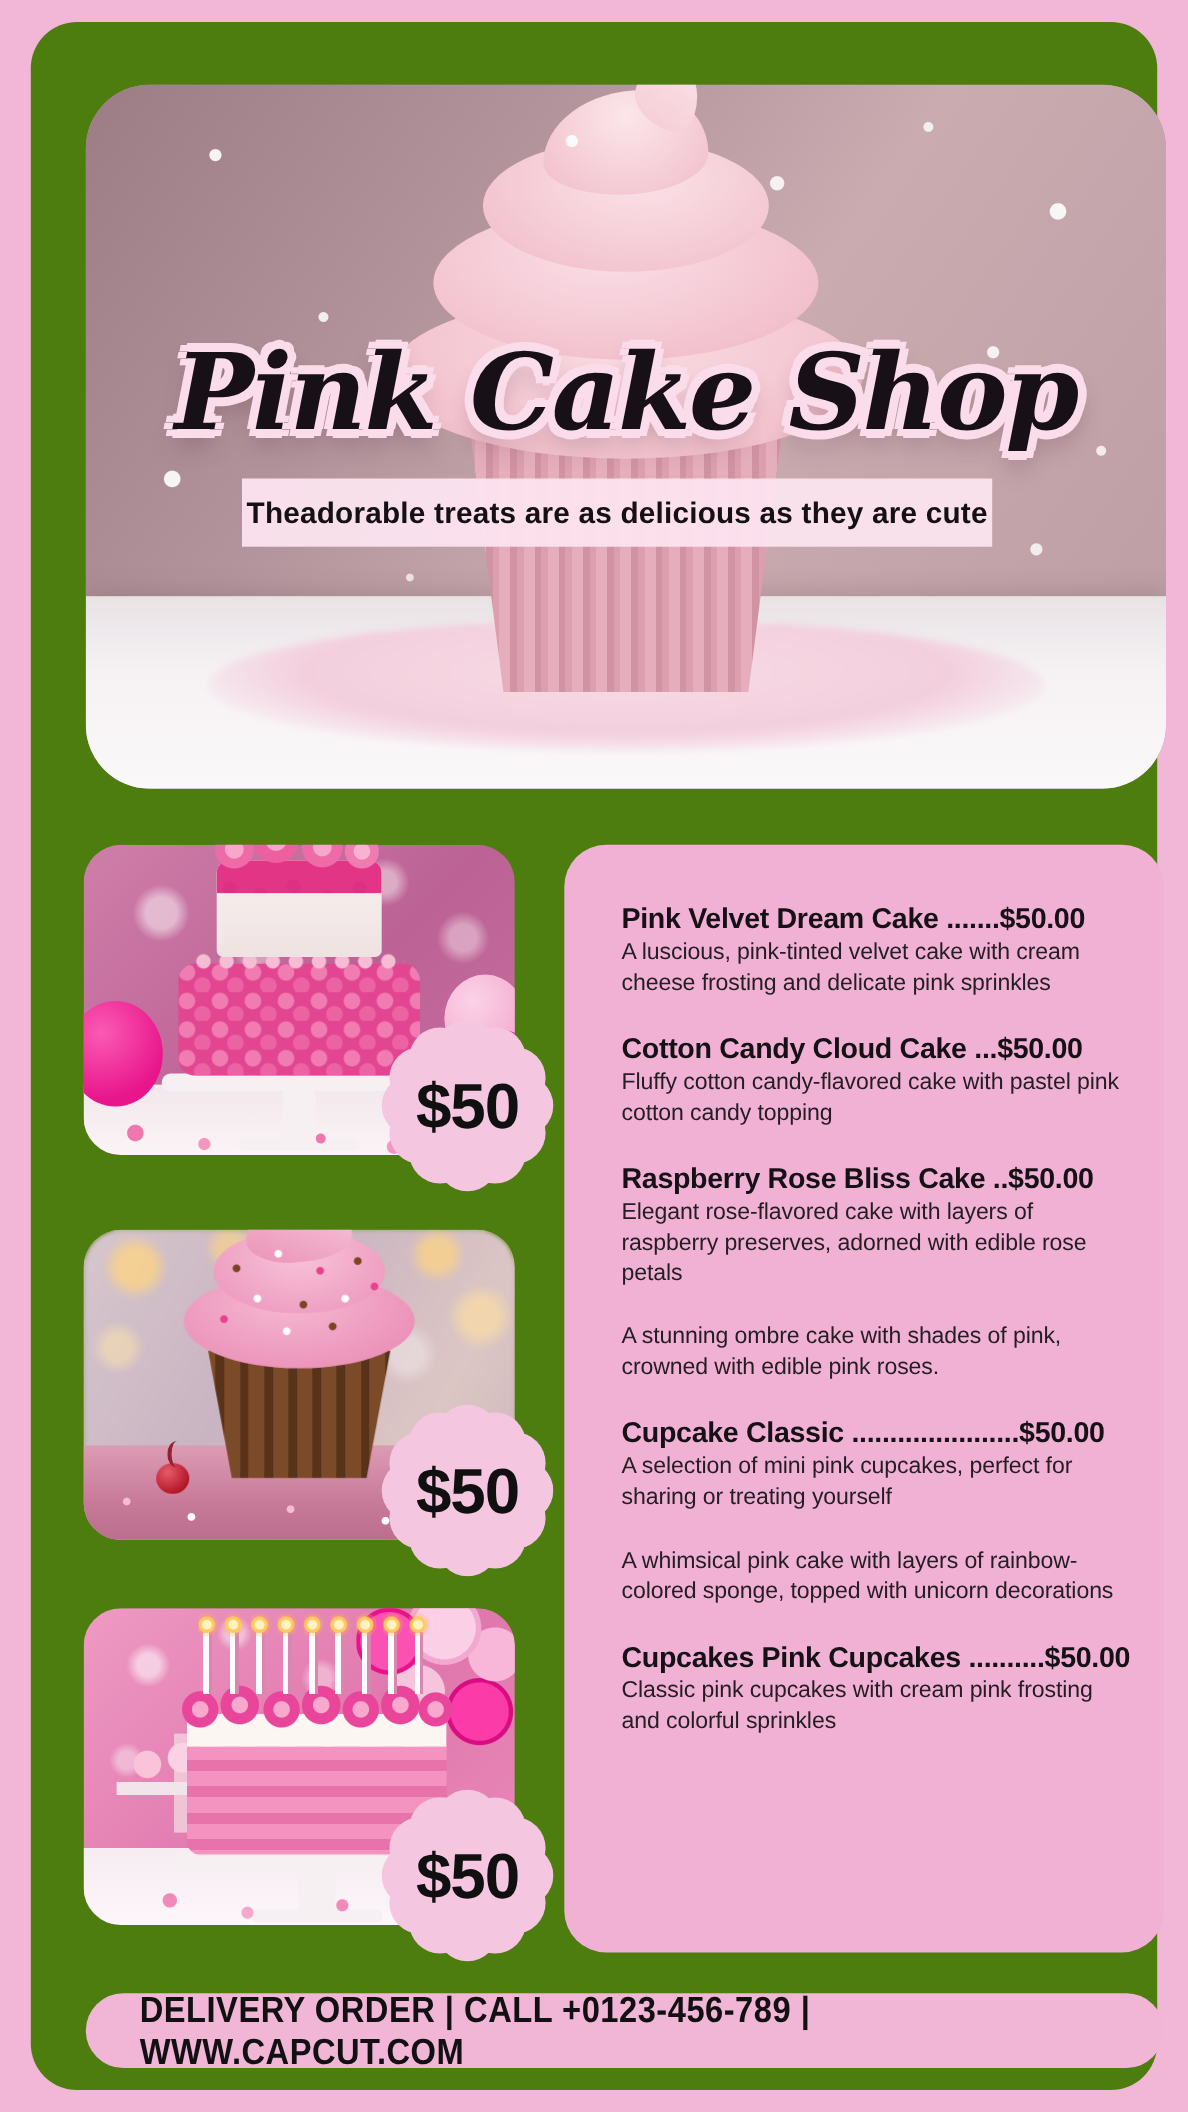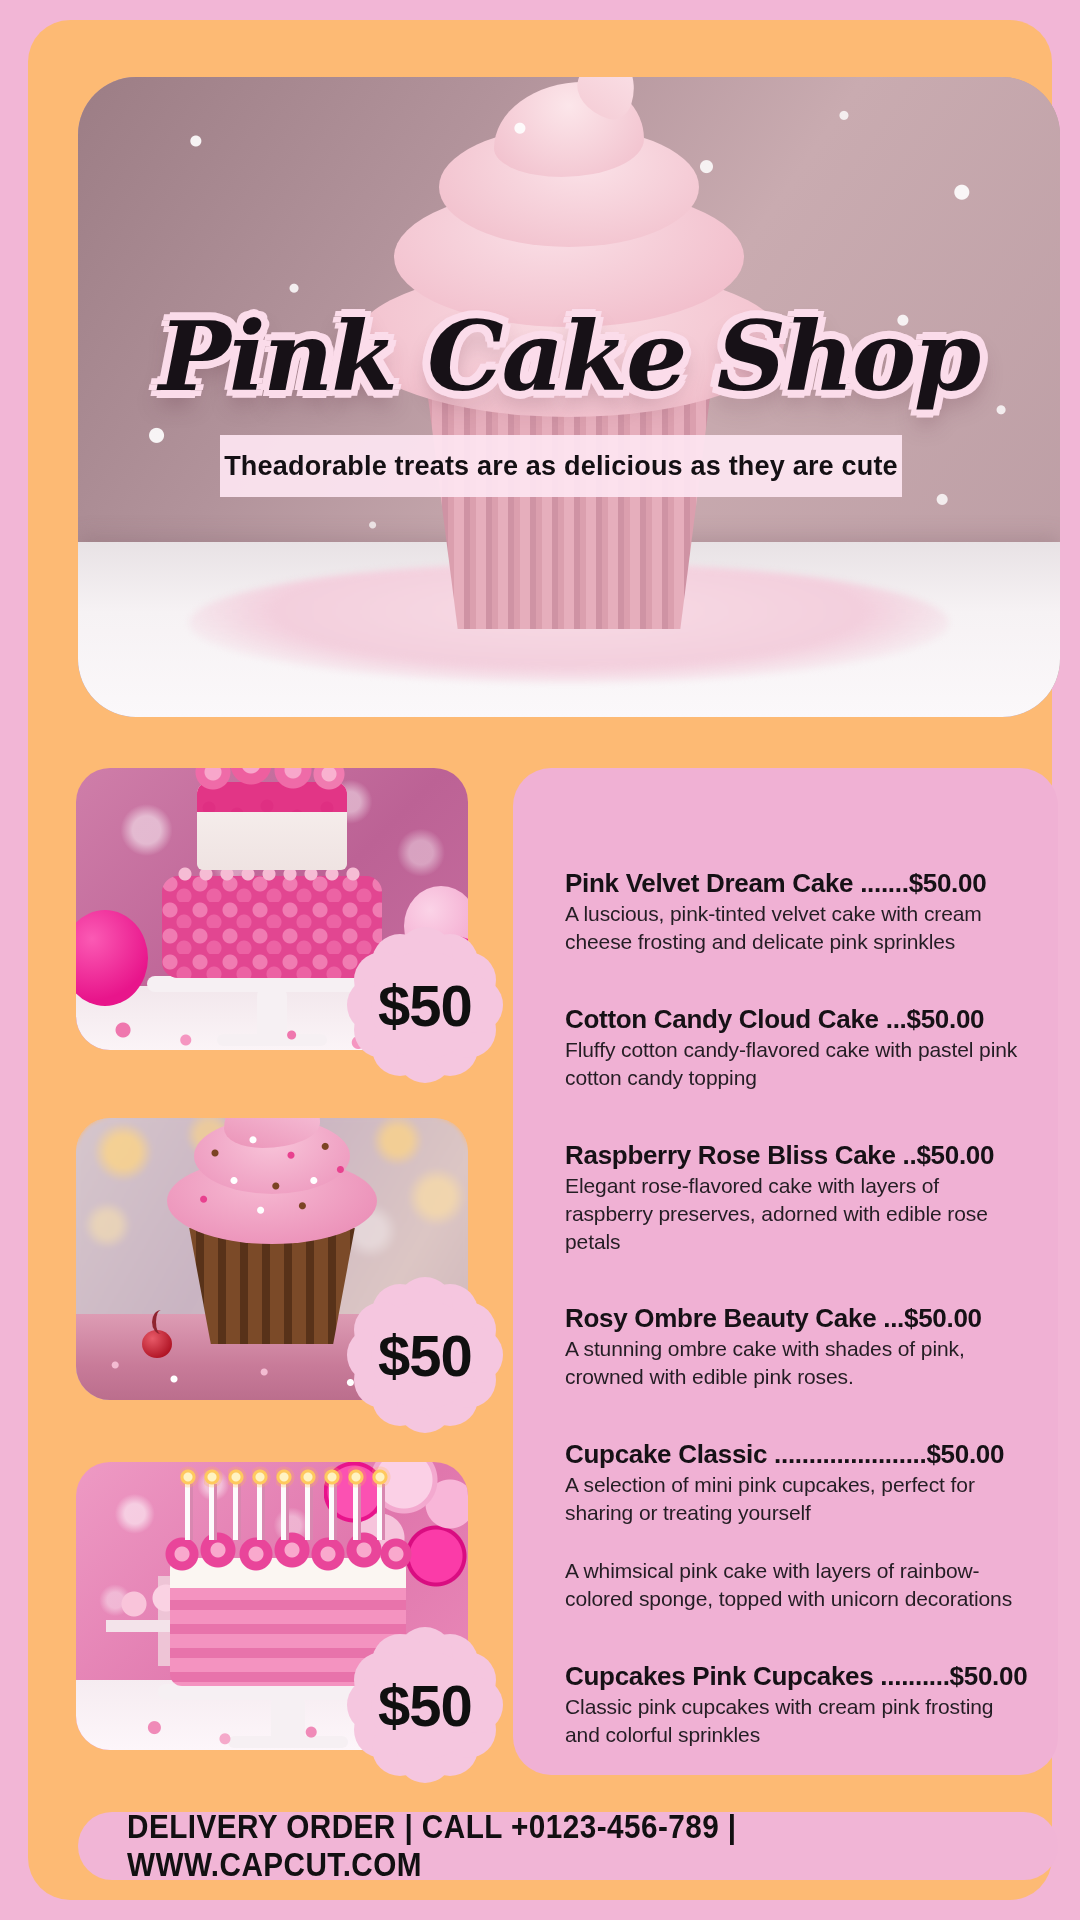--- a/index.html
+++ b/index.html
@@ -5,21 +5,21 @@
   * { margin:0; padding:0; box-sizing:border-box; }
   html,body { width:1080px; height:1920px; }
   body {
     position:relative;
     background:#F2B6D6;
     font-family:"Liberation Sans", sans-serif;
     overflow:hidden;
   }
   .card {
     position:absolute; left:28px; top:20px; width:1024px; height:1880px;
-    background:#fdba74; border-radius:42px;
+    background:#4d7c0f; border-radius:42px;
   }
 
   
   .hero {
     position:absolute; left:50px; top:57px; width:982px; height:640px;
     border-radius:58px; overflow:hidden; background:#b99ca3;
   }
   .hero-wall {
     position:absolute; inset:0;
     background:linear-gradient(125deg,#9c7d85 0%,#b2939b 30%,#c9abb0 55%,#bb9ca3 100%);
@@ -347,21 +347,20 @@
   
   .menu-panel {
     position:absolute; left:485px; top:748px; width:545px; height:1007px;
     background:#F0B1D4; border-radius:38px;
     padding:52px 30px 0 52px; overflow:hidden;
   }
   .menu-item { margin-bottom:30px; }
   .mi-title {
     font-size:26px; font-weight:bold; color:#161116; letter-spacing:-.3px;
     white-space:nowrap;
-    margin-top:48px;
   }
   .mi-desc {
     margin-top:1px; font-size:21px; line-height:1.33; color:#241d24;
     letter-spacing:-.1px; white-space:pre-line;
   }
 
   
   .footer-banner {
     position:absolute; left:50px; top:1792px; width:980px; height:68px;
     background:#F1B5D6; border-radius:34px;
@@ -466,21 +465,20 @@
       <div class="mi-title"><span>Cotton Candy Cloud Cake</span><span> ...</span><span>$50.00</span></div>
       <div class="mi-desc">Fluffy cotton candy-flavored cake with pastel pink cotton candy topping</div>
     </div>
 
     <div class="menu-item">
       <div class="mi-title"><span>Raspberry Rose Bliss Cake</span><span> ..</span><span>$50.00</span></div>
       <div class="mi-desc">Elegant rose-flavored cake with layers of raspberry preserves, adorned with edible rose petals</div>
     </div>
 
     <div class="menu-item">
-      <div class="mi-title"><span>Rosy Ombre Beauty Cake</span><span> ...</span><span>$50.00</span></div>
       <div class="mi-desc">A stunning ombre cake with shades of pink, crowned with edible pink roses.</div>
     </div>
 
     <div class="menu-item">
       <div class="mi-title"><span>Cupcake Classic</span><span> ......................</span><span>$50.00</span></div>
       <div class="mi-desc">A selection of mini pink cupcakes, perfect for sharing or treating yourself</div>
     </div>
 
     <div class="menu-item">
       <div class="mi-desc">A whimsical pink cake with layers of rainbow-colored sponge, topped with unicorn decorations</div>

